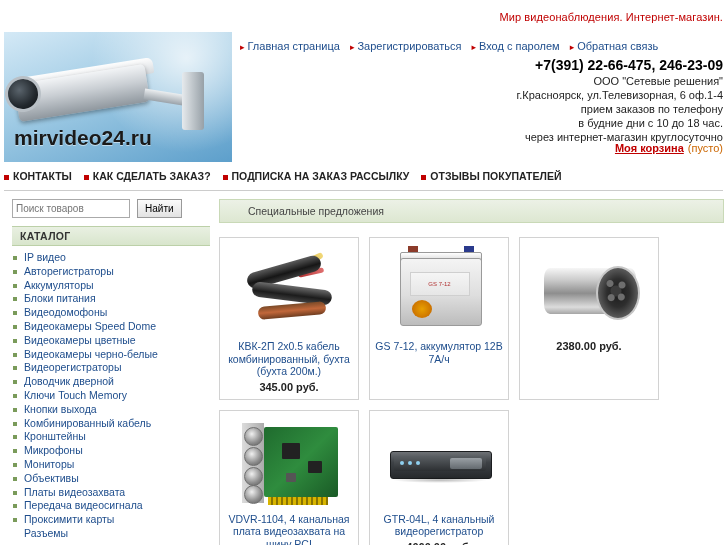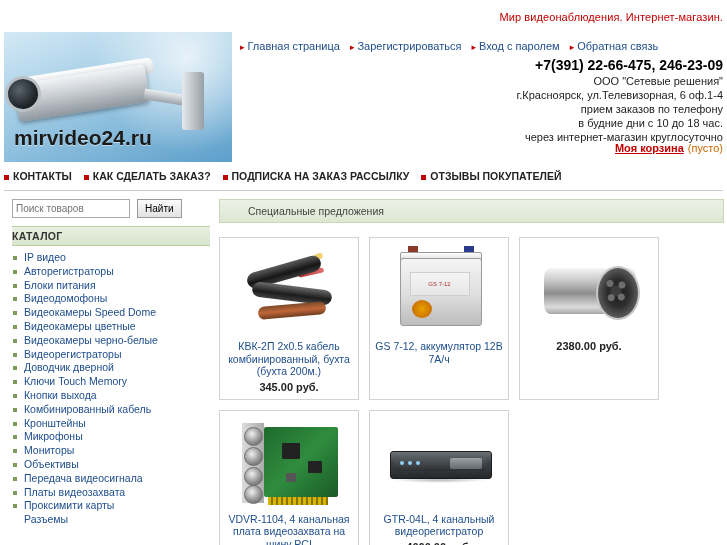--- a/index.html
+++ b/index.html
@@ -231,21 +231,21 @@
   }
   .cat-head {
     height: 18px;
     background: linear-gradient(to bottom, #e9f0e2, #d8e5cc);
     border-top: 1px solid #bcd0a8;
     border-bottom: 1px solid #bcd0a8;
     font-size: 10.5px;
     font-weight: bold;
     color: #333333;
     line-height: 18px;
-    padding-left: 0;
+    padding-left: 8px;
     letter-spacing: 0.3px;
     margin-bottom: 5px;
   }
   .cat-list {
     list-style: none;
     margin: 0;
     padding: 0;
   }
   .cat-list li {
     font-size: 10.5px;
@@ -525,36 +525,37 @@
   <div class="search-row">
     <input class="search-input" type="text" placeholder="Поиск товаров" style="">
     <button class="search-btn">Найти</button>
   </div>
 
   <div class="sidebar">
     <div class="cat-head">КАТАЛОГ</div>
     <ul class="cat-list">
       <li><span class="mk"></span><a href="#">IP видео</a></li>
       <li><span class="mk"></span><a href="#">Авторегистраторы</a></li>
+      <li><span class="mk"></span><a href="#">Аккумуляторы</a></li>
       <li><span class="mk"></span><a href="#">Блоки питания</a></li>
       <li><span class="mk"></span><a href="#">Видеодомофоны</a></li>
       <li><span class="mk"></span><a href="#">Видеокамеры Speed Dome</a></li>
       <li><span class="mk"></span><a href="#">Видеокамеры цветные</a></li>
       <li><span class="mk"></span><a href="#">Видеокамеры черно-белые</a></li>
       <li><span class="mk"></span><a href="#">Видеорегистраторы</a></li>
       <li><span class="mk"></span><a href="#">Доводчик дверной</a></li>
       <li><span class="mk"></span><a href="#">Ключи Touch Memory</a></li>
       <li><span class="mk"></span><a href="#">Кнопки выхода</a></li>
       <li><span class="mk"></span><a href="#">Комбинированный кабель</a></li>
       <li><span class="mk"></span><a href="#">Кронштейны</a></li>
       <li><span class="mk"></span><a href="#">Микрофоны</a></li>
       <li><span class="mk"></span><a href="#">Мониторы</a></li>
       <li><span class="mk"></span><a href="#">Объективы</a></li>
+      <li><span class="mk"></span><a href="#">Платы видеозахвата</a></li>
       <li><span class="mk"></span><a href="#">Передача видеосигнала</a></li>
-      <li><span class="mk"></span><a href="#">Платы видеозахвата</a></li>
       <li><span class="mk"></span><a href="#">Проксимити карты</a></li>
       <li><a href="#">Разъемы</a></li>
     </ul>
   </div>
 
   <div class="content">
     <div class="section-bar">Специальные предложения</div>
 
     <div class="grid">
 

